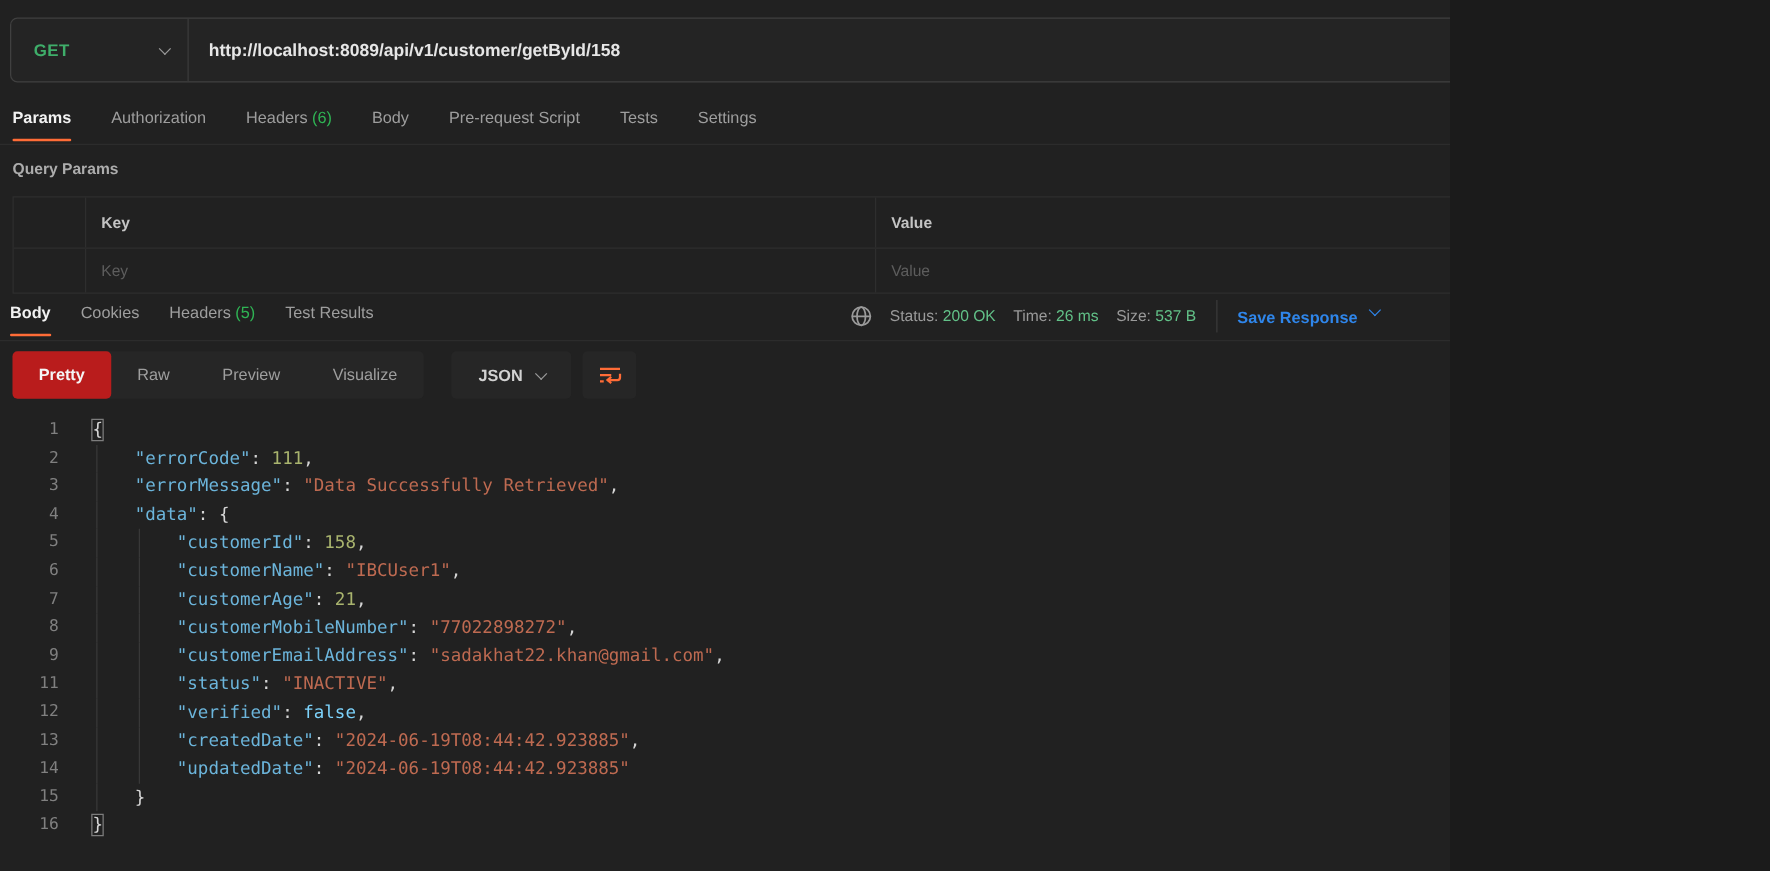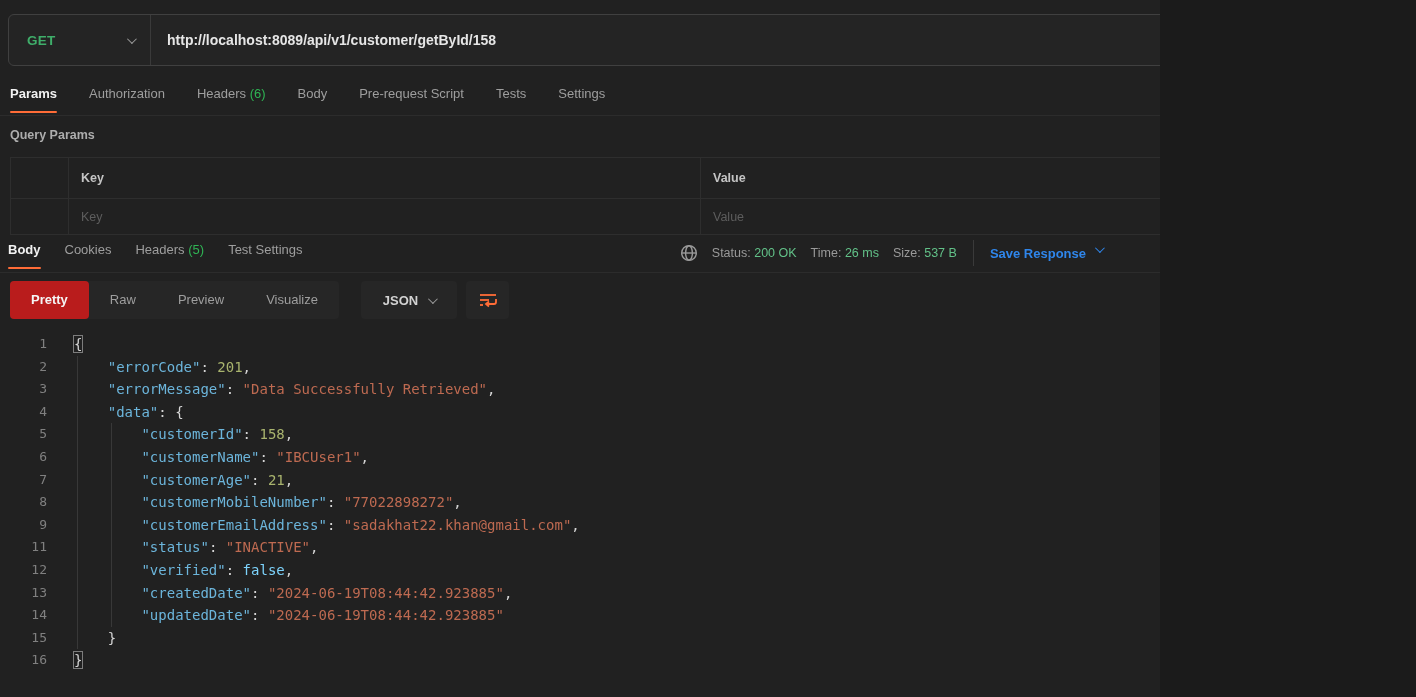--- a/index.html
+++ b/index.html
@@ -156,21 +156,21 @@
       <div class="qp-cell c-key ph">Key</div>
       <div class="qp-cell c-value ph">Value</div>
     </div>
   </div>
   <div class="sb-thumb sb-params"></div>
 
   <div class="resp-tabs">
     <span class="tab active">Body</span>
     <span class="tab">Cookies</span>
     <span class="tab"><span>Headers</span>&nbsp;<span class="count-green">(5)</span></span>
-    <span class="tab">Test Settings</span>
+    <span class="tab">Test Results</span>
   </div>
   <div class="resp-meta">
     <span class="globe">
       <svg width="18" height="18" viewBox="0 0 18 18" fill="none" stroke="#9a9a9a" stroke-width="1.4">
         <circle cx="9" cy="9" r="7.3"></circle>
         <ellipse cx="9" cy="9" rx="3.4" ry="7.3"></ellipse>
         <line x1="1.7" y1="9" x2="16.3" y2="9"></line>
       </svg>
     </span>
     <span class="meta-pair"><span>Status:</span> <span class="meta-val">200 OK</span></span>
@@ -215,21 +215,21 @@
   </div>
 
   <div class="code-area">
     <div class="code-lines">
         <div class="cl">
           <span class="ln">1</span>
           <span class="lc"><span class="tok-bb">{</span></span>
         </div>
         <div class="cl">
           <span class="ln">2</span>
-          <span class="lc"><i class="guide" style="left: 30px;"></i><span class="tok-p">    </span><span class="tok-k">"errorCode"</span><span class="tok-p">: </span><span class="tok-n">201</span><span class="tok-p">,</span></span>
+          <span class="lc"><i class="guide" style="left: 30px;"></i><span class="tok-p">    </span><span class="tok-k">"errorCode"</span><span class="tok-p">: </span><span class="tok-n">111</span><span class="tok-p">,</span></span>
         </div>
         <div class="cl">
           <span class="ln">3</span>
           <span class="lc"><i class="guide" style="left: 30px;"></i><span class="tok-p">    </span><span class="tok-k">"errorMessage"</span><span class="tok-p">: </span><span class="tok-s">"Data Successfully Retrieved"</span><span class="tok-p">,</span></span>
         </div>
         <div class="cl">
           <span class="ln">4</span>
           <span class="lc"><i class="guide" style="left: 30px;"></i><span class="tok-p">    </span><span class="tok-k">"data"</span><span class="tok-p">: {</span></span>
         </div>
         <div class="cl">

